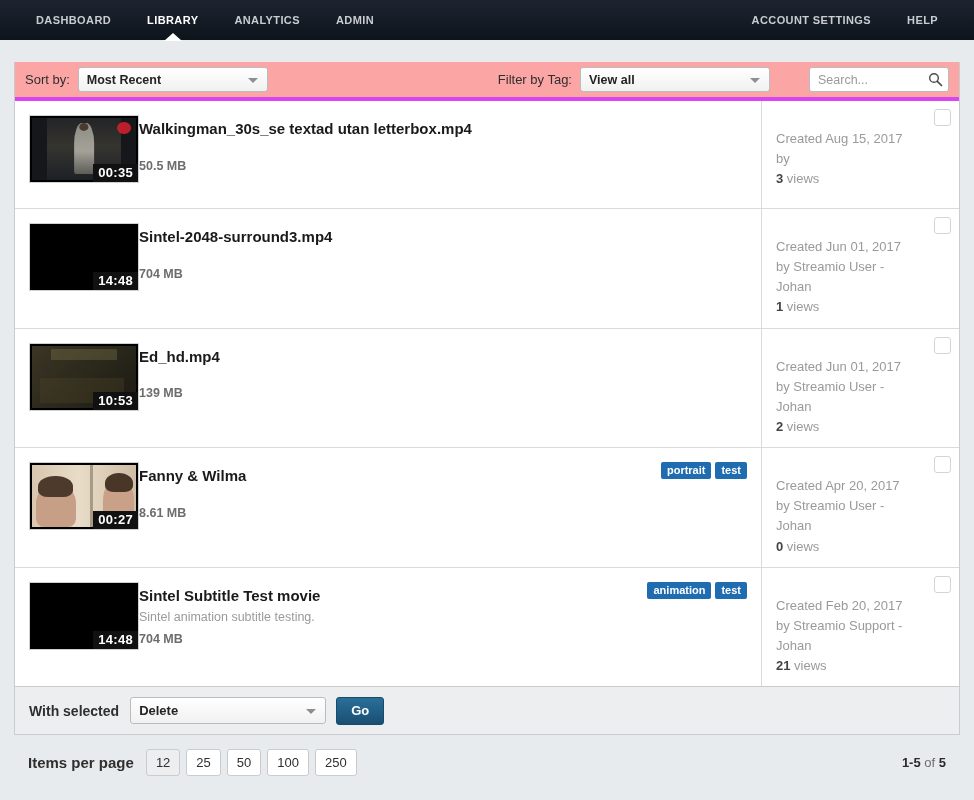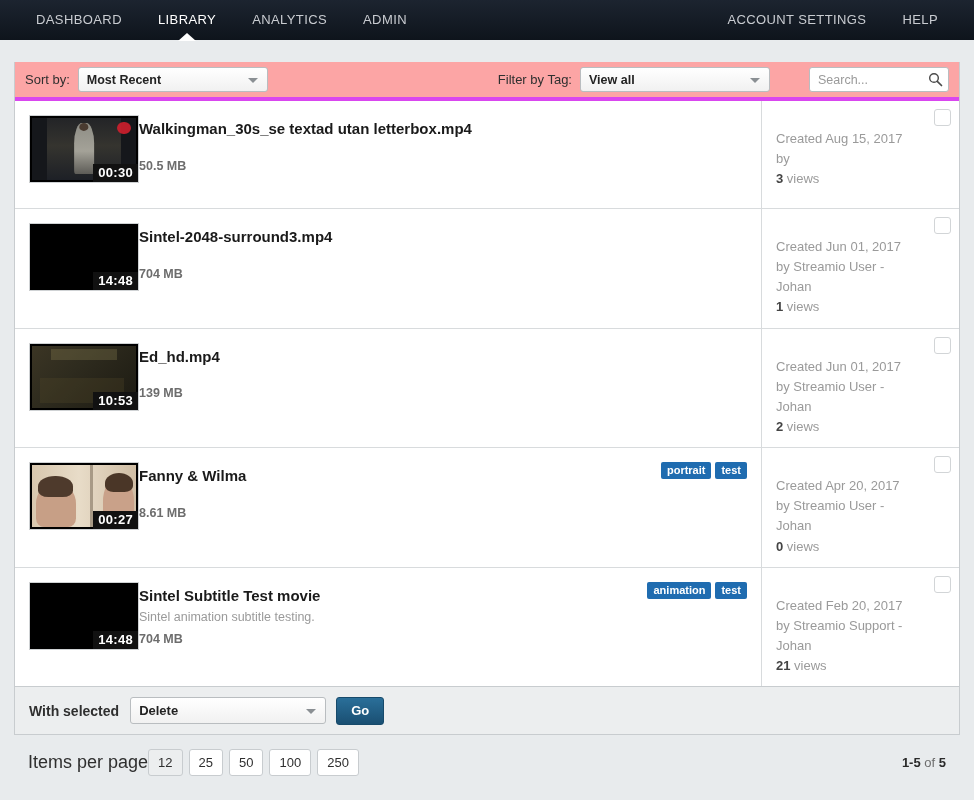--- a/index.html
+++ b/index.html
@@ -18,22 +18,22 @@
     background: #141c26;
     background: linear-gradient(to bottom, #1c2430 0%, #0e141c 100%);
     display: flex;
     align-items: center;
     padding: 0 18px;
   }
   .topnav .nav-left { display: flex; align-items: center; }
   .topnav .nav-right { display: flex; align-items: center; margin-left: auto; }
   .nav-item {
     color: #c9ccd1;
-    font-size: 13px;
-    font-weight: normal;
+    font-size: 11px;
+    font-weight: bold;
     letter-spacing: .4px;
     padding: 0 18px;
     line-height: 40px;
     cursor: pointer;
     position: relative;
     white-space: nowrap;
   }
   .nav-item.active { color: #ffffff; }
   .nav-item.active::after {
     content: "";
@@ -302,24 +302,24 @@
 
   
   .footer {
     display: flex;
     align-items: center;
     padding: 14px 14px 0 14px;
     background: #e8ebed;
     position: relative;
   }
   .ipp-label {
-    font-size: 18px;
-    font-weight: normal;
+    font-size: 15px;
+    font-weight: bold;
     color: #2f2f2f;
-    margin-right: 0;
+    margin-right: 12px;
   }
   .pagebtns { display: flex; gap: 6px; }
   .pagebtn {
     min-width: 33px;
     height: 27px;
     border: 1px solid #c8cccf;
     background: #fff;
     border-radius: 3px;
     font-size: 13px;
     color: #2f2f2f;
@@ -391,21 +391,21 @@
       <div class="row">
         <div class="row-main">
           <div class="thumb">
             <div class="inner" style="background:linear-gradient(to bottom,#232427 0%,#35342f 45%,#1d2026 100%);">
               <div style="position:absolute;left:50%;top:8%;width:19%;height:82%;transform:translateX(-50%);background:linear-gradient(to bottom,#8e8d85 0%,#a4a298 55%,#5d5c57 100%);border-radius:40% 40% 8% 8%;"></div>
               <div style="position:absolute;left:50%;top:8%;width:9%;height:13%;transform:translateX(-50%);background:#4a3b30;border-radius:50%;"></div>
               <div style="position:absolute;left:0;top:0;width:14%;height:100%;background:#15171b;"></div>
               <div style="position:absolute;right:0;top:0;width:14%;height:100%;background:#15171b;"></div>
               <div style="position:absolute;right:5%;top:6%;width:13%;height:20%;background:#cf1f2e;border-radius:50%;opacity:.9;"></div>
             </div>
-            <div class="dur">00:30</div>
+            <div class="dur">00:35</div>
           </div>
           <div class="info">
             <div class="title">Walkingman_30s_se textad utan letterbox.mp4</div>
             <div class="size">50.5 MB</div>
           </div>
         </div>
         <div class="row-meta">
           <div>Created Aug 15, 2017</div>
           <div>by</div>
           <div><b>3</b> <span>views</span></div>

